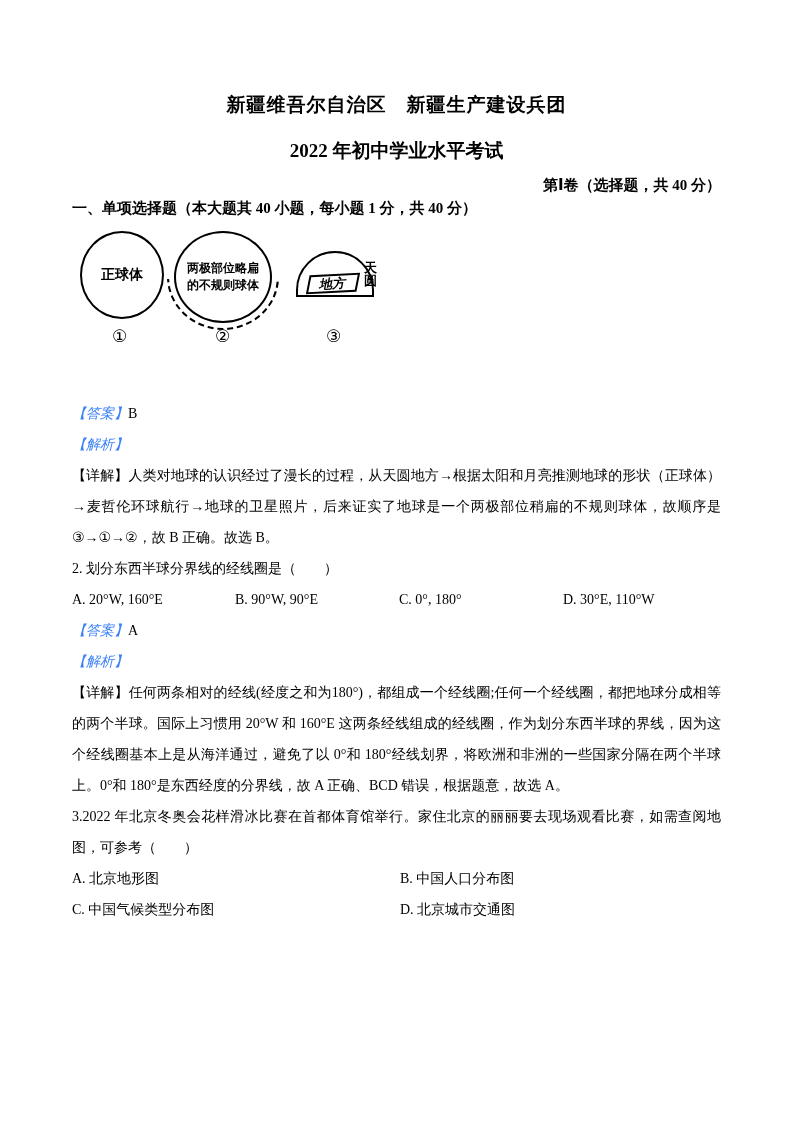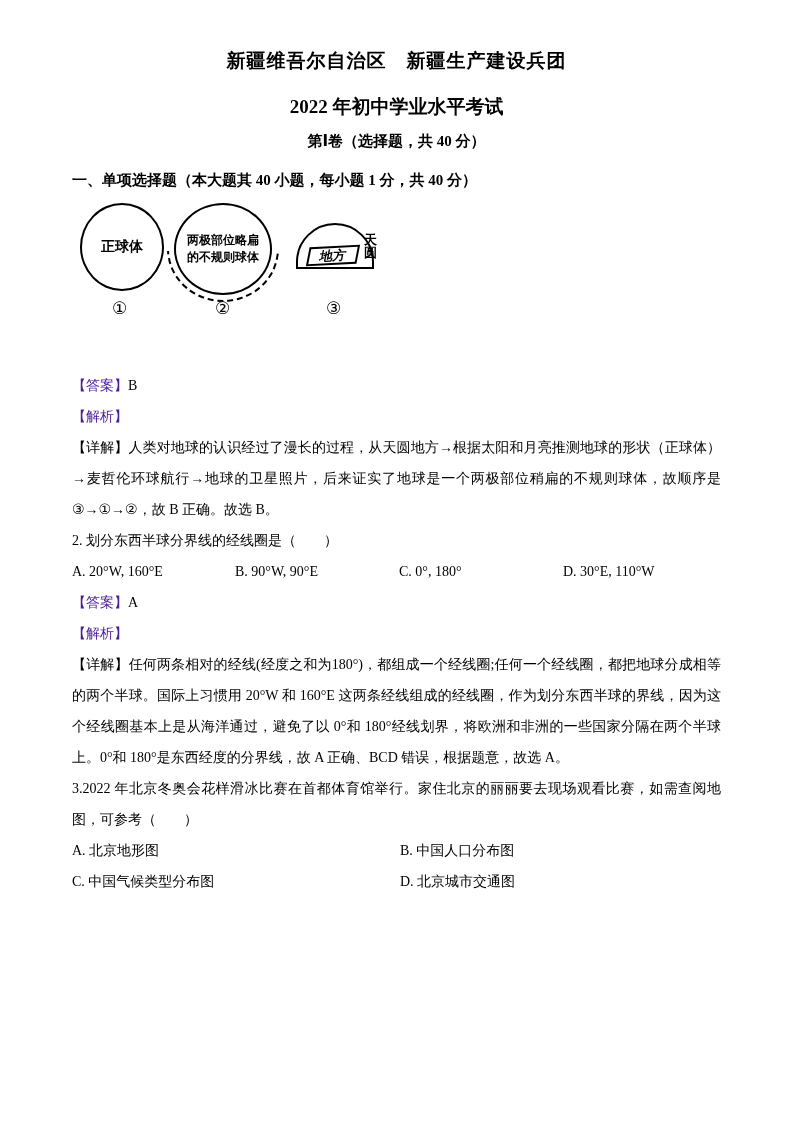--- a/index.html
+++ b/index.html
@@ -4,32 +4,32 @@
 <style>
   * { margin:0; padding:0; box-sizing:border-box; }
   html,body { background:#ffffff; }
   body {
     width:793px; height:1122px;
     color:#000;
     font-family:"Liberation Serif","DejaVu Sans",serif;
   }
   .page {
     width:793px; height:1110px;
-    padding:48px 72px 30px 72px;
+    padding:92px 72px 30px 72px;
     overflow:hidden;
     background:#fff;
   }
   .title { text-align:center; font-weight:bold; font-size:19px; line-height:26px; }
   .t1 { margin-bottom:20px; letter-spacing:1px; }
   .t2 { margin-bottom:10px; }
-  .volume { text-align:center; font-weight:bold; font-size:15px; line-height:22px; margin-bottom:17px; }
+  .volume { text-align:right; font-weight:bold; font-size:15px; line-height:22px; margin-bottom:1px; }
   .heading { font-weight:bold; font-size:15px; line-height:22px; margin-bottom:6px; }
   .line { font-size:14px; line-height:31px; }
   .detail { font-size:14px; line-height:31px; text-align:justify; }
-  .blue { color:#4c1d95; }
+  .blue { color:#3b82f6;font-style:italic; }
   .options-4 { display:grid; grid-template-columns:163px 164px 164px 1fr; font-size:14px; line-height:31px; }
   .options-2 { display:grid; grid-template-columns:328px 1fr; font-size:14px; line-height:31px; }
 
   
   .figure { position:relative; height:125px; margin:12px 0 42px 0; }
   .shape {
     position:absolute; border:2px solid #000; border-radius:50%;
     display:flex; flex-direction:column; align-items:center; justify-content:center;
     font-weight:bold; text-align:center; background:#fff;
   }

